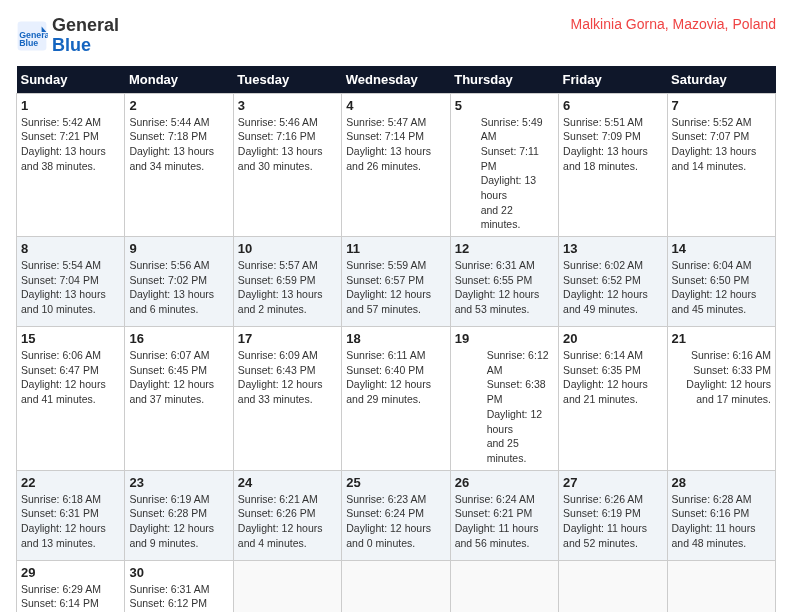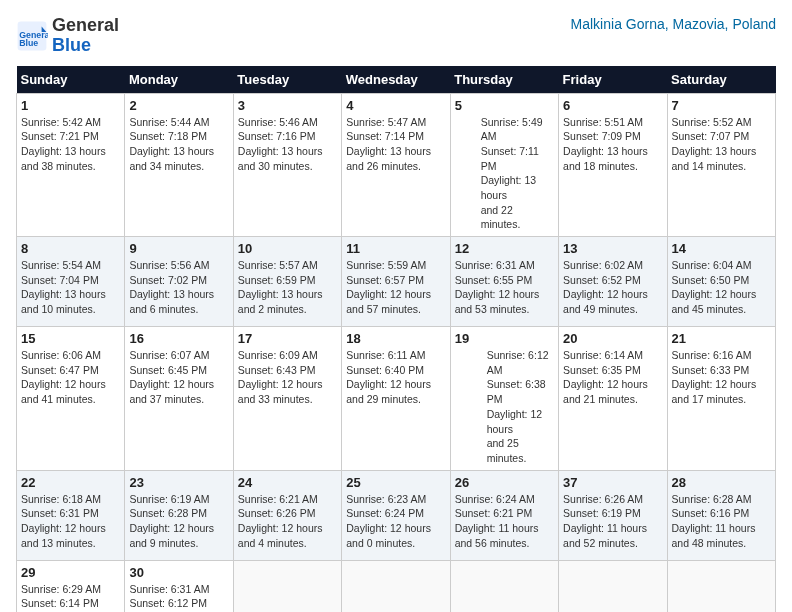--- a/index.html
+++ b/index.html
@@ -37,21 +37,21 @@
     .title-block {
       text-align: right;
     }
     .month-title {
       font-size: 36px;
       font-weight: bold;
       color: #333;
     }
     .location {
       font-size: 14px;
-      color: #0369a1;
+      color: #ef4444;
     }
     table {
       width: 100%;
       border-collapse: collapse;
       font-size: 11px;
     }
     thead th {
       background: #0f172a;
       color: #fff;
       padding: 6px 4px;
@@ -263,21 +263,21 @@
         </td>
         <td>
           <span class="day-num">20</span>
           <div class="day-info" style="white-space: pre-line;">Sunrise: 6:14 AM
 Sunset: 6:35 PM
 Daylight: 12 hours
 and 21 minutes.</div>
         </td>
         <td>
           <span class="day-num">21</span>
-          <div class="day-info" style="white-space: pre-line;">Sunrise: 6:16 AM
+          <div class="day-info" style="white-space: pre-line; text-align: right;">Sunrise: 6:16 AM
 Sunset: 6:33 PM
 Daylight: 12 hours
 and 17 minutes.</div>
         </td>
       </tr>
       <tr>
         <td>
           <span class="day-num">22</span>
           <div class="day-info" style="white-space: pre-line;">Sunrise: 6:18 AM
 Sunset: 6:31 PM
@@ -306,21 +306,21 @@
 and 0 minutes.</div>
         </td>
         <td>
           <span class="day-num">26</span>
           <div class="day-info" style="white-space: pre-line;">Sunrise: 6:24 AM
 Sunset: 6:21 PM
 Daylight: 11 hours
 and 56 minutes.</div>
         </td>
         <td>
-          <span class="day-num">37</span>
+          <span class="day-num">27</span>
           <div class="day-info" style="white-space: pre-line;">Sunrise: 6:26 AM
 Sunset: 6:19 PM
 Daylight: 11 hours
 and 52 minutes.</div>
         </td>
         <td>
           <span class="day-num">28</span>
           <div class="day-info" style="white-space: pre-line;">Sunrise: 6:28 AM
 Sunset: 6:16 PM
 Daylight: 11 hours

